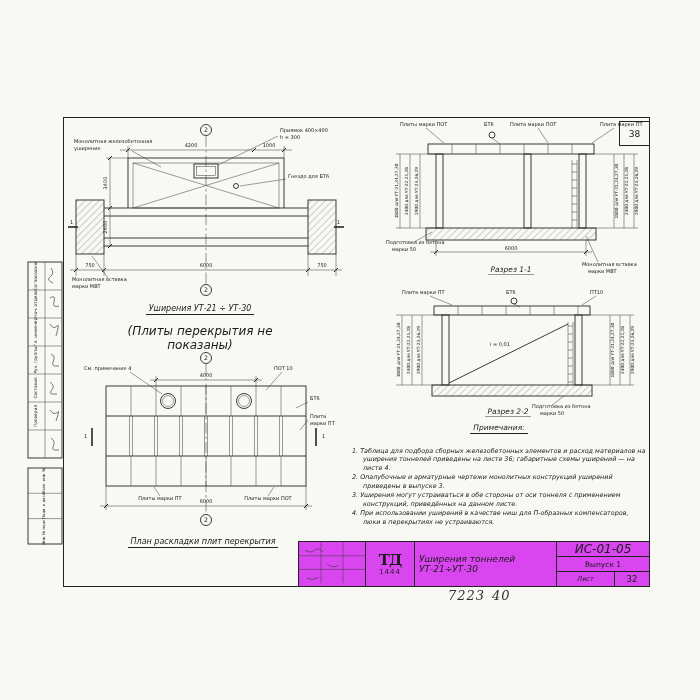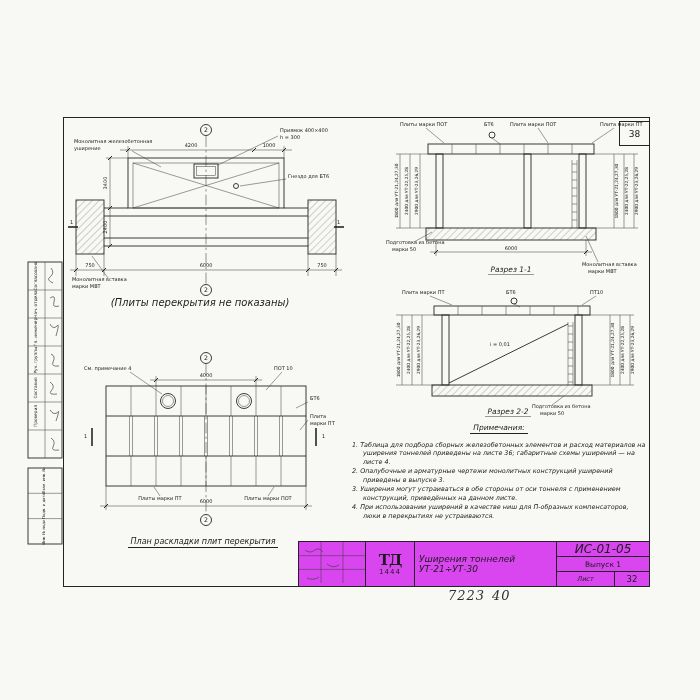--- a/index.html
+++ b/index.html
@@ -12,23 +12,23 @@
   .t4{font-size:4.3px}.t36{font-size:3.8px}.t5{font-size:5px}.t6{font-size:6.2px}
   .t7{font-size:7.5px;font-style:italic}
   .ln{stroke:#262626;stroke-width:.9;fill:none}
   .th{stroke:#262626;stroke-width:1.6;fill:none}
   .tn{stroke:#3a3a3a;stroke-width:.5;fill:none}
   .cl{stroke:#3a3a3a;stroke-width:.55;fill:none;stroke-dasharray:11 3 2.5 3}
   .tk{stroke:#222;stroke-width:1;fill:none}
   .sq{stroke:#444;stroke-width:.7;fill:none}
   .cap{position:absolute;text-align:center;font-style:italic}
   .cap .u{display:inline-block;border-bottom:.9px solid #222;padding:0 3px 1px;font-size:8px}
-  .cap .s{font-size:10px;margin-top:1px}
+  .cap .s{font-size:12px;margin-top:9px}
   #notes{position:absolute;left:352px;top:423px;width:294px}
-  #notes .nh{text-align:center;font-size:7.5px;font-style:italic;margin-bottom:9px}
+  #notes .nh{text-align:center;font-size:7.5px;font-style:italic;margin-bottom:15px}
   #notes .nh span{border-bottom:.8px solid #222;padding:0 3px 1px}
   #notes .ni{font-size:6.4px;line-height:1.32;font-style:italic;padding-left:11px;text-indent:-11px;margin-bottom:1px}
   #stamp{position:absolute;left:298px;top:541px;width:350px;height:44px;border:1.3px solid #232323;display:flex;background:#d946ef}
   #stamp .colA{width:66px;border-right:1.1px solid #232323;position:relative}
   #stamp .colB{width:48px;border-right:1.1px solid #232323;display:flex;flex-direction:column;align-items:center;justify-content:center}
   #stamp .colB .logo{font-family:"DejaVu Serif",serif;font-weight:bold;font-size:15px;letter-spacing:-1px;line-height:1}
   #stamp .colB .logon{font-size:7px;letter-spacing:1px}
   #stamp .colC{flex:1;border-right:1.1px solid #232323;display:flex;align-items:center;justify-content:center;text-align:left;font-size:9px;font-style:italic;padding:0 4px}
   #stamp .colD{width:92px;display:flex;flex-direction:column}
   #stamp .colD .r1{flex:1;border-bottom:1.1px solid #232323;display:flex;align-items:center;justify-content:center;font-size:12px;font-style:italic}
@@ -178,20 +178,21 @@
     <text class="t5" x="222" y="58">Гнездо для БТ6</text>
     <text class="t5" x="6" y="161">Монолитная вставка</text>
     <text class="t5" x="6" y="168">марки МВТ</text>
     <g>
         <circle class="ln" cx="140" cy="170" r="5.5"></circle>
       </g>
     <text class="t6" x="140" y="172.3" text-anchor="middle">2</text>
   </svg>
 
   <div class="cap" style="left:100px;top:296px;width:200px">
+    <div><span class="u">Уширения УТ-21 ÷ УТ-30</span></div>
     <div class="s">(Плиты перекрытия не показаны)</div>
   </div>
 
   <svg style="left:386px;top:116px" width="262" height="164" viewBox="0 0 262 164">
     <defs>
       <pattern id="hB" width="5" height="5" patternUnits="userSpaceOnUse" patternTransform="rotate(45)">
         <line x1="0" y1="0" x2="0" y2="5" stroke="#666" stroke-width="0.6"></line>
       </pattern>
     </defs>
     <g>

